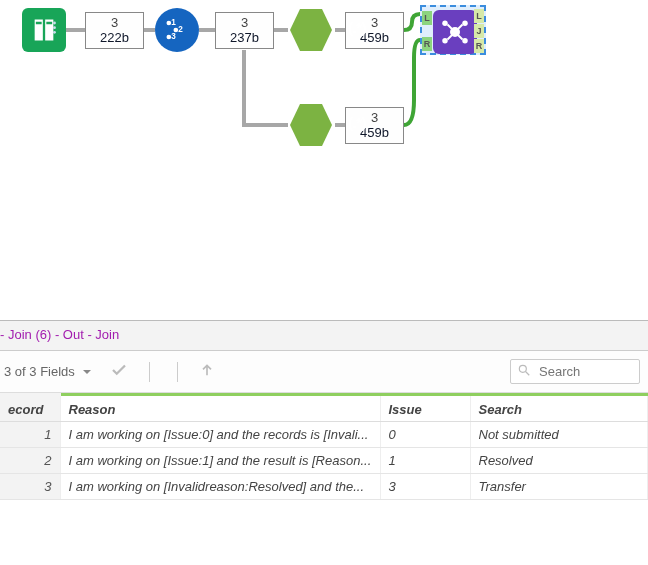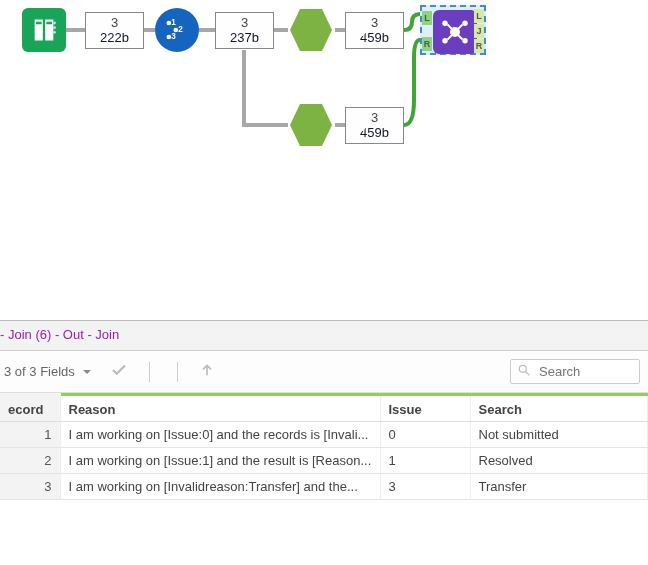--- a/index.html
+++ b/index.html
@@ -173,20 +173,21 @@
     width: 100%;
     color: #888;
     background: transparent;
   }
   .searchbox svg { width: 14px; height: 14px; flex-shrink: 0; }
   table.grid {
     width: 100%;
     border-collapse: collapse;
     background: #fff;
     font-size: 13px;
+    font-style: italic;
   }
   table.grid th {
     text-align: left;
     font-weight: 600;
     padding: 6px 8px 4px 8px;
     border-top: 3px solid #8fcf5f;
     border-bottom: 1px solid #ddd;
     border-right: 1px solid #eee;
     color: #444;
     background: #fff;
@@ -356,19 +357,19 @@
         <td>Not submitted</td>
       </tr>
       <tr>
         <td class="rec">2</td>
         <td>I am working on [Issue:1] and the result is [Reason...</td>
         <td>1</td>
         <td>Resolved</td>
       </tr>
       <tr>
         <td class="rec">3</td>
-        <td>I am working on [Invalidreason:Transfer]  and the...</td>
+        <td>I am working on [Invalidreason:Resolved]  and the...</td>
         <td>3</td>
         <td>Transfer</td>
       </tr>
     </tbody>
   </table>
 </div>
 
 </body></html>

